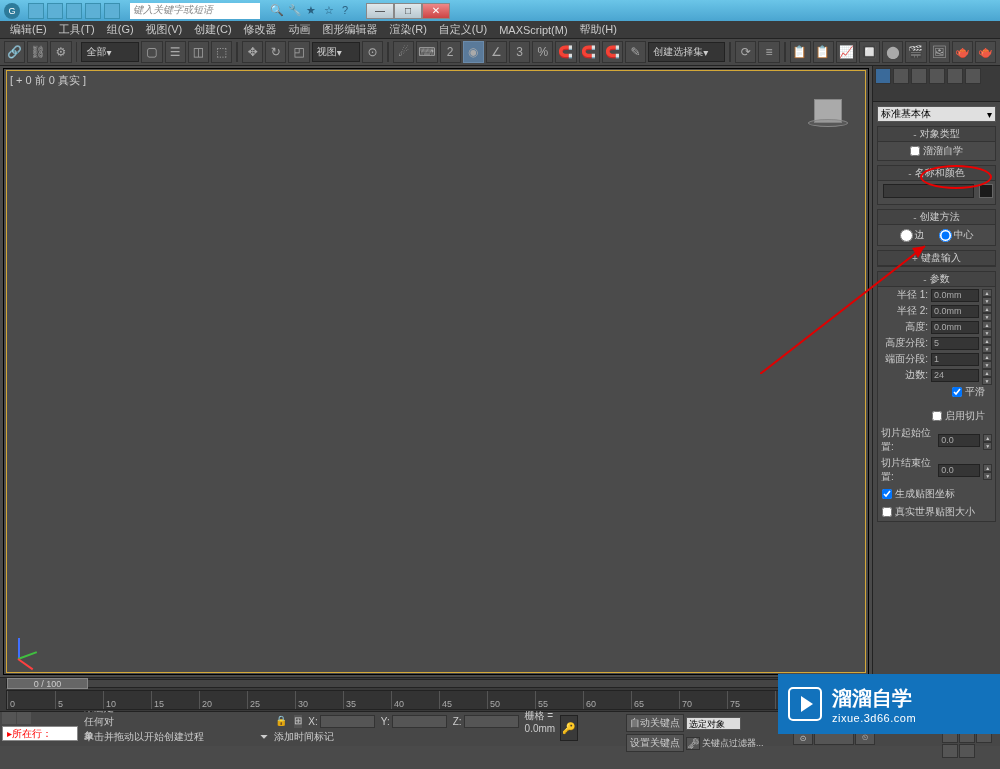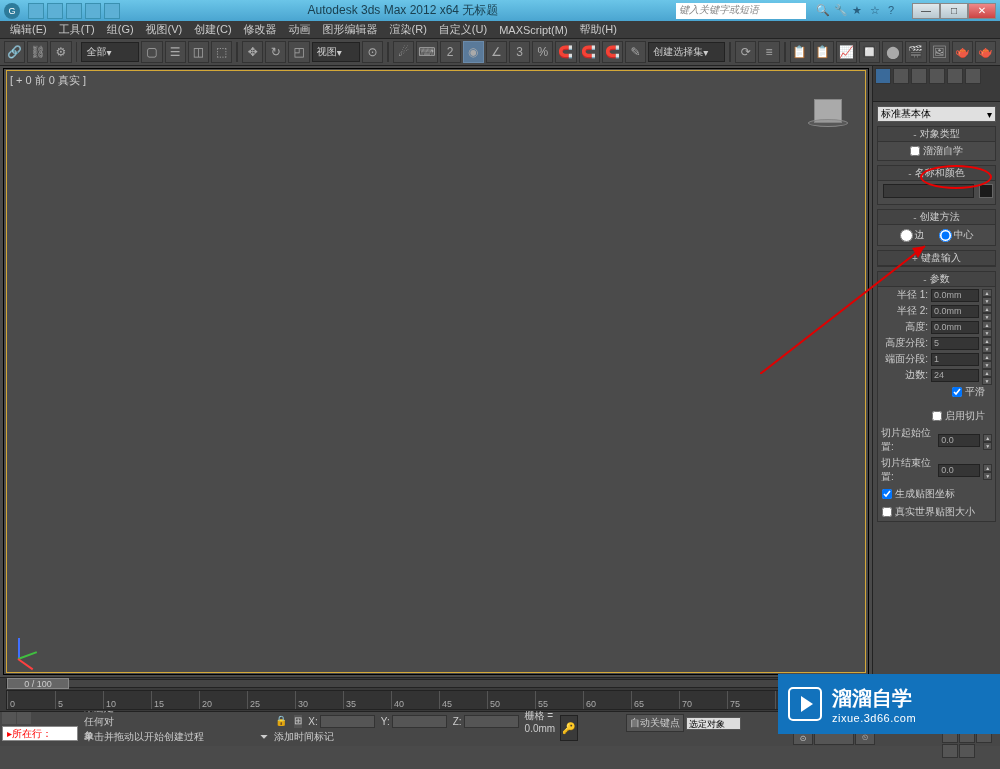--- a/index.html
+++ b/index.html
@@ -68,21 +68,21 @@
 .rp-radio-row { display:flex; justify-content:center; gap:14px; padding:3px; font-size:10px; }
 .rp-radio-row label { display:flex; align-items:center; gap:2px; }
 
 
 .annot-ellipse { position:absolute; top:165px; right:8px; width:72px; height:24px; border:2px solid #e00; border-radius:50%; pointer-events:none; z-index:100; }
 .annot-arrow { position:absolute; top:178px; left:760px; width:200px; height:130px; pointer-events:none; z-index:100; }
 
 
 .timeline-area { height:34px; background:#3a3a3a; border-top:1px solid #222; position:relative; }
 .time-slider { height:9px; background:#444; margin:1px 80px 0 6px; position:relative; border:1px solid #222; }
-.time-slider-thumb { position:absolute; left:0; top:-2px; width:62px; height:11px; background:#666; border:1px solid #888; text-align:center; font-size:9px; color:#ccc;}
+.time-slider-thumb { position:absolute; left:0; top:-2px; width:81px; height:11px; background:#666; border:1px solid #888; text-align:center; font-size:9px; color:#ccc;}
 .time-ruler { height:20px; margin:2px 80px 0 6px; background:#333; border:1px solid #222; position:relative; display:flex; }
 .time-ruler .tick { flex:1; border-left:1px solid #555; font-size:9px; color:#aaa; padding-left:2px; padding-top:8px; }
 .time-right-icons { position:absolute; right:4px; top:3px; display:flex; gap:2px; }
 
 
 .statusbar { height:35px; background:#474747; border-top:1px solid #222; display:flex; }
 .sb-left { width:80px; display:flex; flex-direction:column; }
 .sb-frame-label { height:15px; background:#fff; color:#f00; font-size:10px; display:flex; align-items:center; padding:0 4px; border:1px solid #888; margin:2px;}
 .sb-frame-icons { display:flex; gap:1px; padding:0 2px; }
 .sb-frame-icons .fi { width:14px; height:12px; background:#555; }
@@ -114,21 +114,20 @@
 
 <div class="titlebar">
   <div class="app-icon">G</div>
   <div class="icons-left">
     <div class="tbicon"></div>
     <div class="tbicon"></div>
     <div class="tbicon"></div>
     <div class="tbicon"></div>
     <div class="tbicon"></div>
   </div>
-  <div class="title">Autodesk 3ds Max 2012 x64   无标题</div>
   <div class="search-box">键入关键字或短语</div>
   <div class="right-icons">
     <span class="ricon">🔍</span>
     <span class="ricon">🔧</span>
     <span class="ricon">★</span>
     <span class="ricon">☆</span>
     <span class="ricon">?</span>
   </div>
   <div class="winbtns">
     <div class="winbtn">—</div>
@@ -447,20 +446,25 @@
       <span style="margin-left:50px">⏷</span>
       <span>添加时间标记</span>
     </div>
   </div>
   <div class="lock-icon">🔑</div>
   <div class="sb-right">
     <div class="sb-right-row">
       <span style="background:#555; padding:1px 3px; border:1px solid #333;">自动关键点</span>
       <div class="sb-dropdown" style="width:55px">选定对象</div>
     </div>
+    <div class="sb-right-row">
+      <span style="background:#555; padding:1px 3px; border:1px solid #333;">设置关键点</span>
+      <span style="width:14px;height:13px;background:#555;border:1px solid #333;">🗝</span>
+      <span style="font-size:9px">关键点过滤器...</span>
+    </div>
   </div>
   <div class="sb-playback">
     <div class="sb-play-row">
       <div class="sb-play-btn">⏮</div>
       <div class="sb-play-btn">◀</div>
       <div class="sb-play-btn">▶</div>
       <div class="sb-play-btn">▶</div>
       <div class="sb-play-btn">⏭</div>
     </div>
     <div class="sb-play-row">

